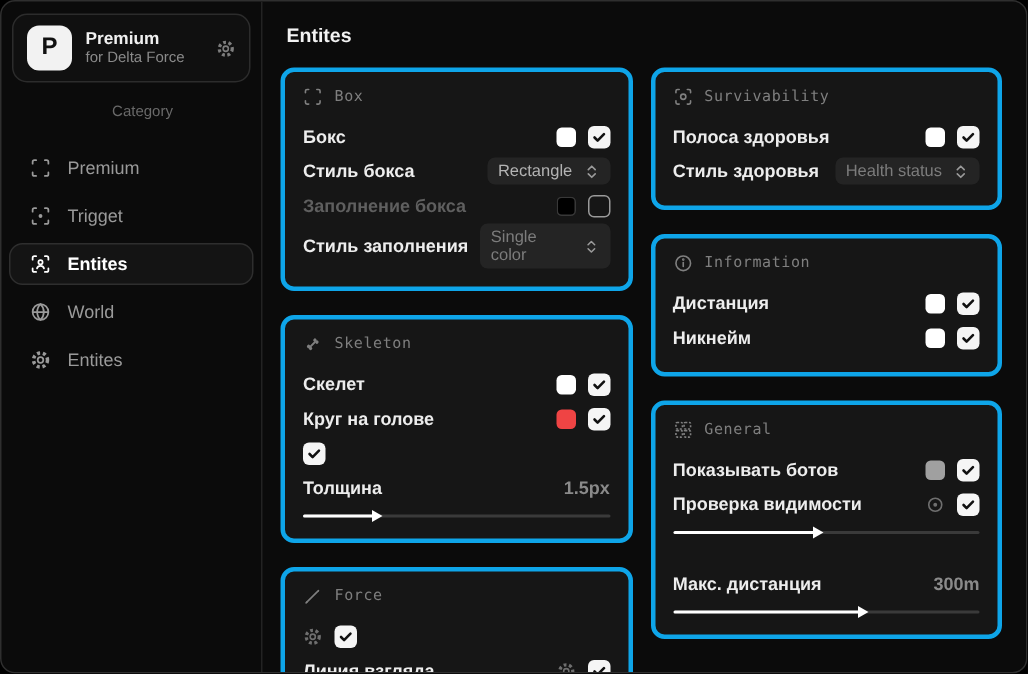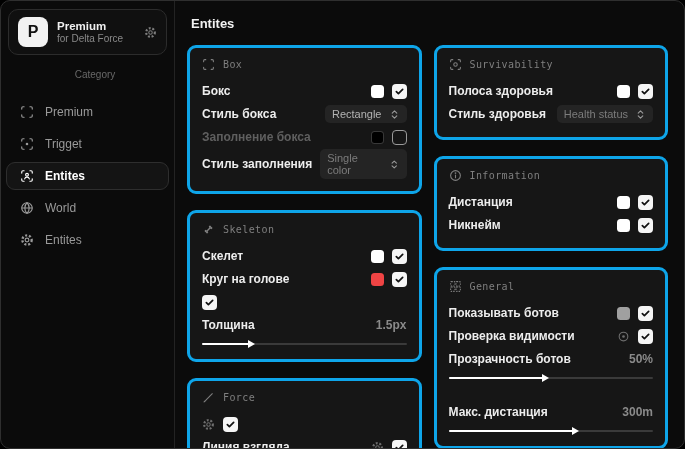--- a/index.html
+++ b/index.html
@@ -477,24 +477,20 @@
                     <circle cx="12" cy="12" r="2.4" fill="currentColor" stroke="none"></circle>
                   </svg>
                 </span>
               <span class="checkbox">
                   <svg viewBox="0 0 14 14">
                     <path d="M3 7.2l2.6 2.6L11 4.4" fill="none" stroke="#111" stroke-width="2.2" stroke-linecap="round" stroke-linejoin="round"></path>
                   </svg>
                 </span>
             </span>
           </div>
-          <div class="row">
-            <span class="rlabel">Прозрачность ботов</span>
-            <span class="rvalue">50%</span>
-          </div>
           <div class="slider">
             <div class="slider-track">
               <div class="slider-fill" style="width: 46%;"></div>
             </div>
           </div>
           <div class="row" style="margin-top:20px;">
             <span class="rlabel">Макс. дистанция</span>
             <span class="rvalue">300m</span>
           </div>
           <div class="slider">

